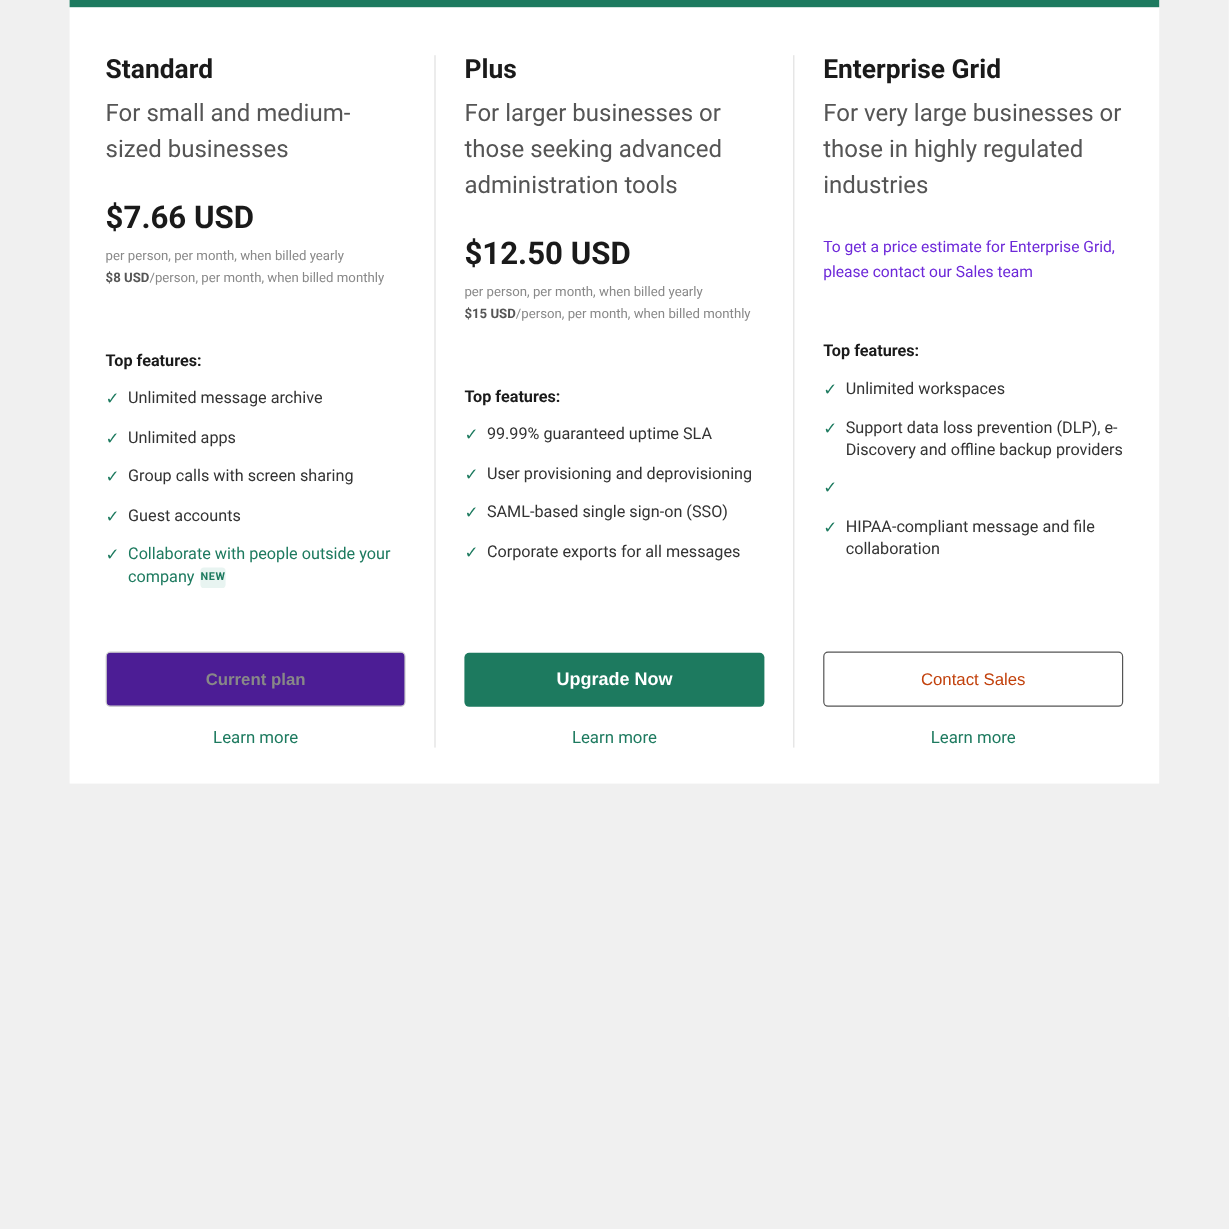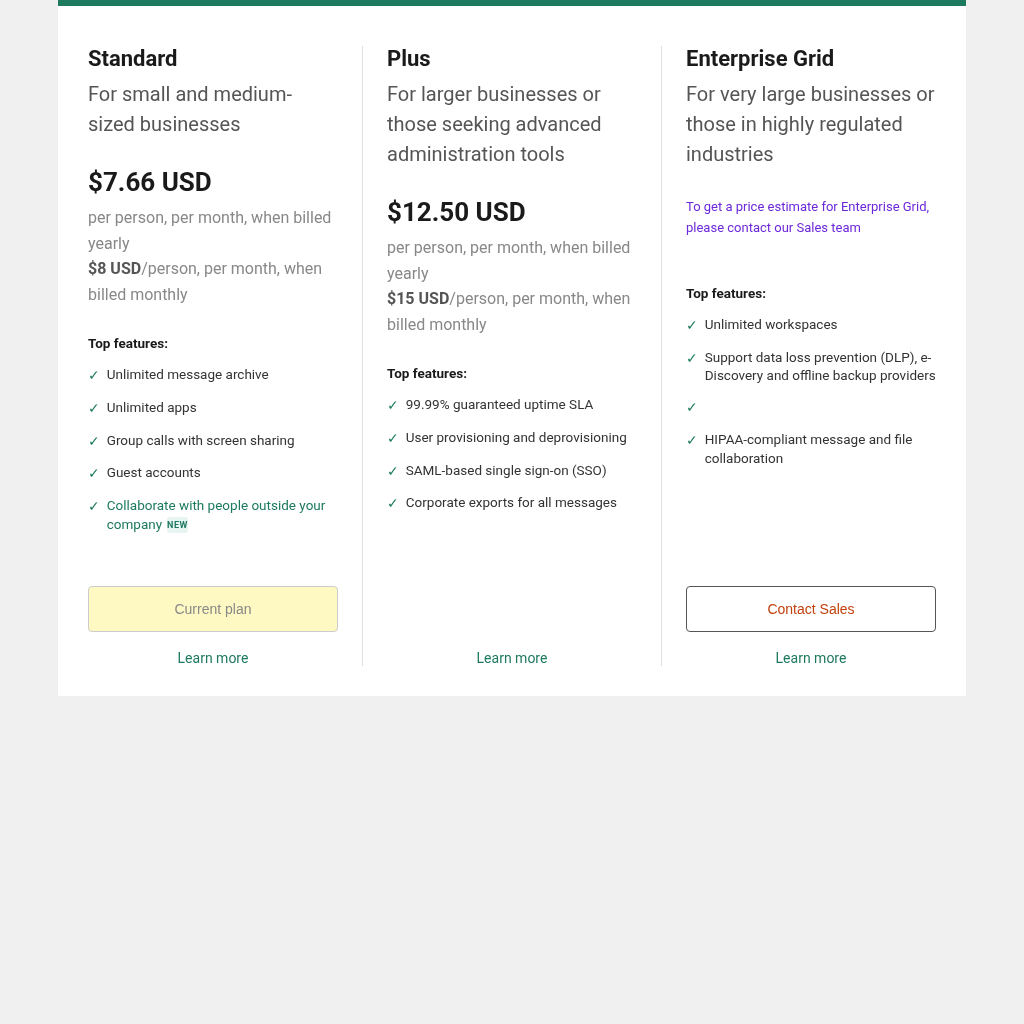--- a/index.html
+++ b/index.html
@@ -63,21 +63,21 @@
 
     .plan-price {
       font-size: 26px;
       font-weight: 700;
       color: #1a1a1a;
       margin-top: 28px;
       margin-bottom: 8px;
     }
 
     .plan-price-note {
-      font-size: 16px;
+      font-size: 11px;
       color: #888;
       line-height: 1.6;
       min-height: 60px;
     }
 
     .plan-price-note span {
       font-weight: 700;
       color: #555;
     }
 
@@ -148,24 +148,24 @@
       font-size: 15px;
       font-weight: 600;
       border-radius: 4px;
       cursor: pointer;
       text-align: center;
       display: block;
       border: none;
     }
 
     .btn-current {
-      background: #fef9c3;
+      background: #4c1d95;
       color: #888;
       border: 1px solid #ccc;
-      font-weight: 400;
+      font-weight: 700;
       font-size: 14px;
     }
 
     .btn-upgrade {
       background: #1d7a5f;
       color: #fff;
       border: none;
     }
 
     .btn-contact {
@@ -248,20 +248,21 @@
             <span class="check-icon">✓</span>
             <span>SAML-based single sign-on (SSO)</span>
           </li>
           <li>
             <span class="check-icon">✓</span>
             <span>Corporate exports for all messages</span>
           </li>
         </ul>
         <div class="spacer"></div>
         <div class="plan-action-area">
+          <button class="btn btn-upgrade">Upgrade Now</button>
           <a href="#" class="learn-more-link">Learn more</a>
         </div>
       </div>
       <div class="plan-col">
         <div class="plan-name">Enterprise Grid</div>
         <div class="plan-desc">For very large businesses or those in highly regulated industries</div>
         <div style="margin-top: 28px;"></div>
         <div class="enterprise-note">To get a price estimate for Enterprise Grid, please contact our Sales team</div>
         <div class="features-label">Top features:</div>
         <ul class="features-list">

